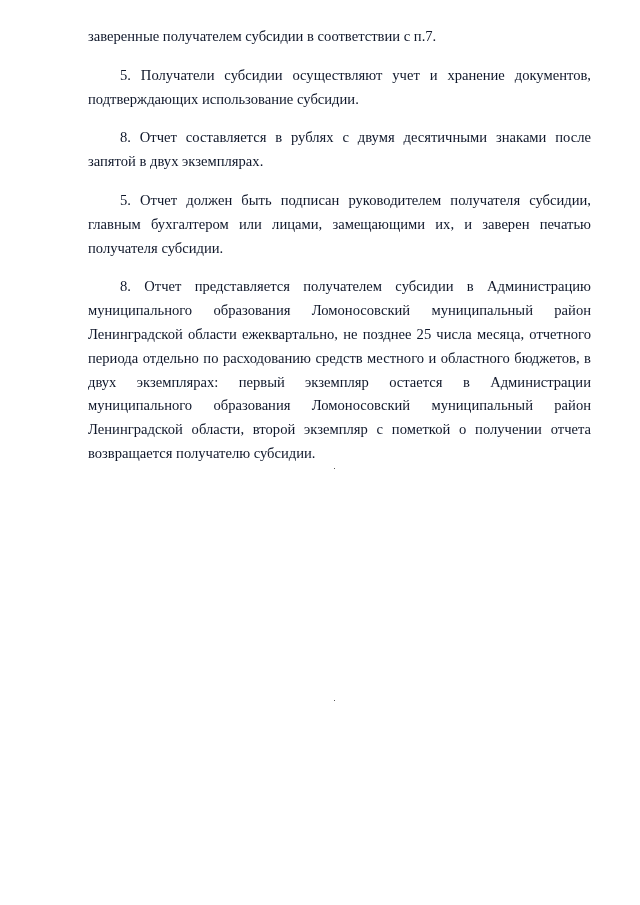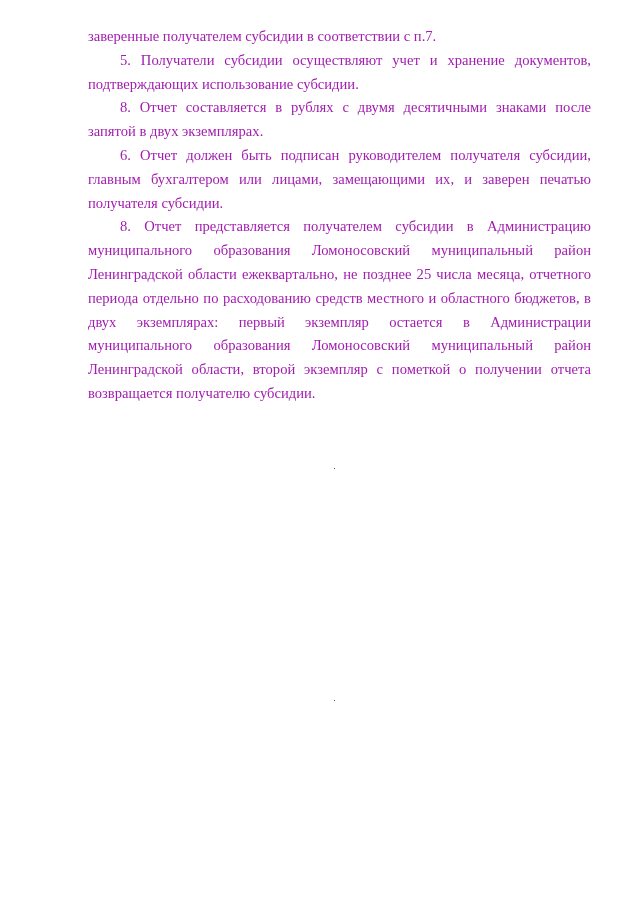--- a/index.html
+++ b/index.html
@@ -5,39 +5,39 @@
   html, body { margin: 0; padding: 0; background: #ffffff; }
   body { width: 640px; height: 905px; position: relative; overflow: hidden; }
   .page {
     position: absolute;
     left: 88px;
     top: 25px;
     width: 503px;
     font-family: "Liberation Serif", "DejaVu Serif", serif;
     font-size: 14.6px;
     line-height: 23.8px;
-    color: #a21caf;
+    color: #0f172a;
   }
   .para {
     margin: 0;
     text-align: justify;
     text-align-last: left;
   }
-  .para.indent { text-indent: 32px; }
+  .para.indent { text-indent: 32px; margin-top: 15px; }
   .dot {
     position: absolute;
     width: 1px; height: 1px;
     background: #555;
   }
 </style>
 </head>
 <body>
 
 <div class="page">
   <p class="para">заверенные получателем субсидии в соответствии с п.7.</p>
   <p class="para indent">5. Получатели субсидии осуществляют учет и хранение документов, подтверждающих использование субсидии.</p>
   <p class="para indent">8. Отчет составляется в рублях с двумя десятичными знаками после запятой в двух экземплярах.</p>
-  <p class="para indent">6. Отчет должен быть подписан руководителем получателя субсидии, главным бухгалтером или лицами, замещающими их, и заверен печатью получателя субсидии.</p>
+  <p class="para indent">5. Отчет должен быть подписан руководителем получателя субсидии, главным бухгалтером или лицами, замещающими их, и заверен печатью получателя субсидии.</p>
   <p class="para indent">8. Отчет представляется получателем субсидии в Администрацию муниципального образования Ломоносовский муниципальный район Ленинградской области ежеквартально, не позднее 25 числа месяца, отчетного периода отдельно по расходованию средств местного и областного бюджетов, в двух экземплярах: первый экземпляр остается в  Администрации муниципального образования Ломоносовский муниципальный район Ленинградской области, второй экземпляр с пометкой о получении отчета возвращается получателю субсидии.</p>
 </div>
 
 <div class="dot" style="left:334px; top:468px;"></div>
 <div class="dot" style="left:334px; top:700px;"></div>
 
 </body></html>

